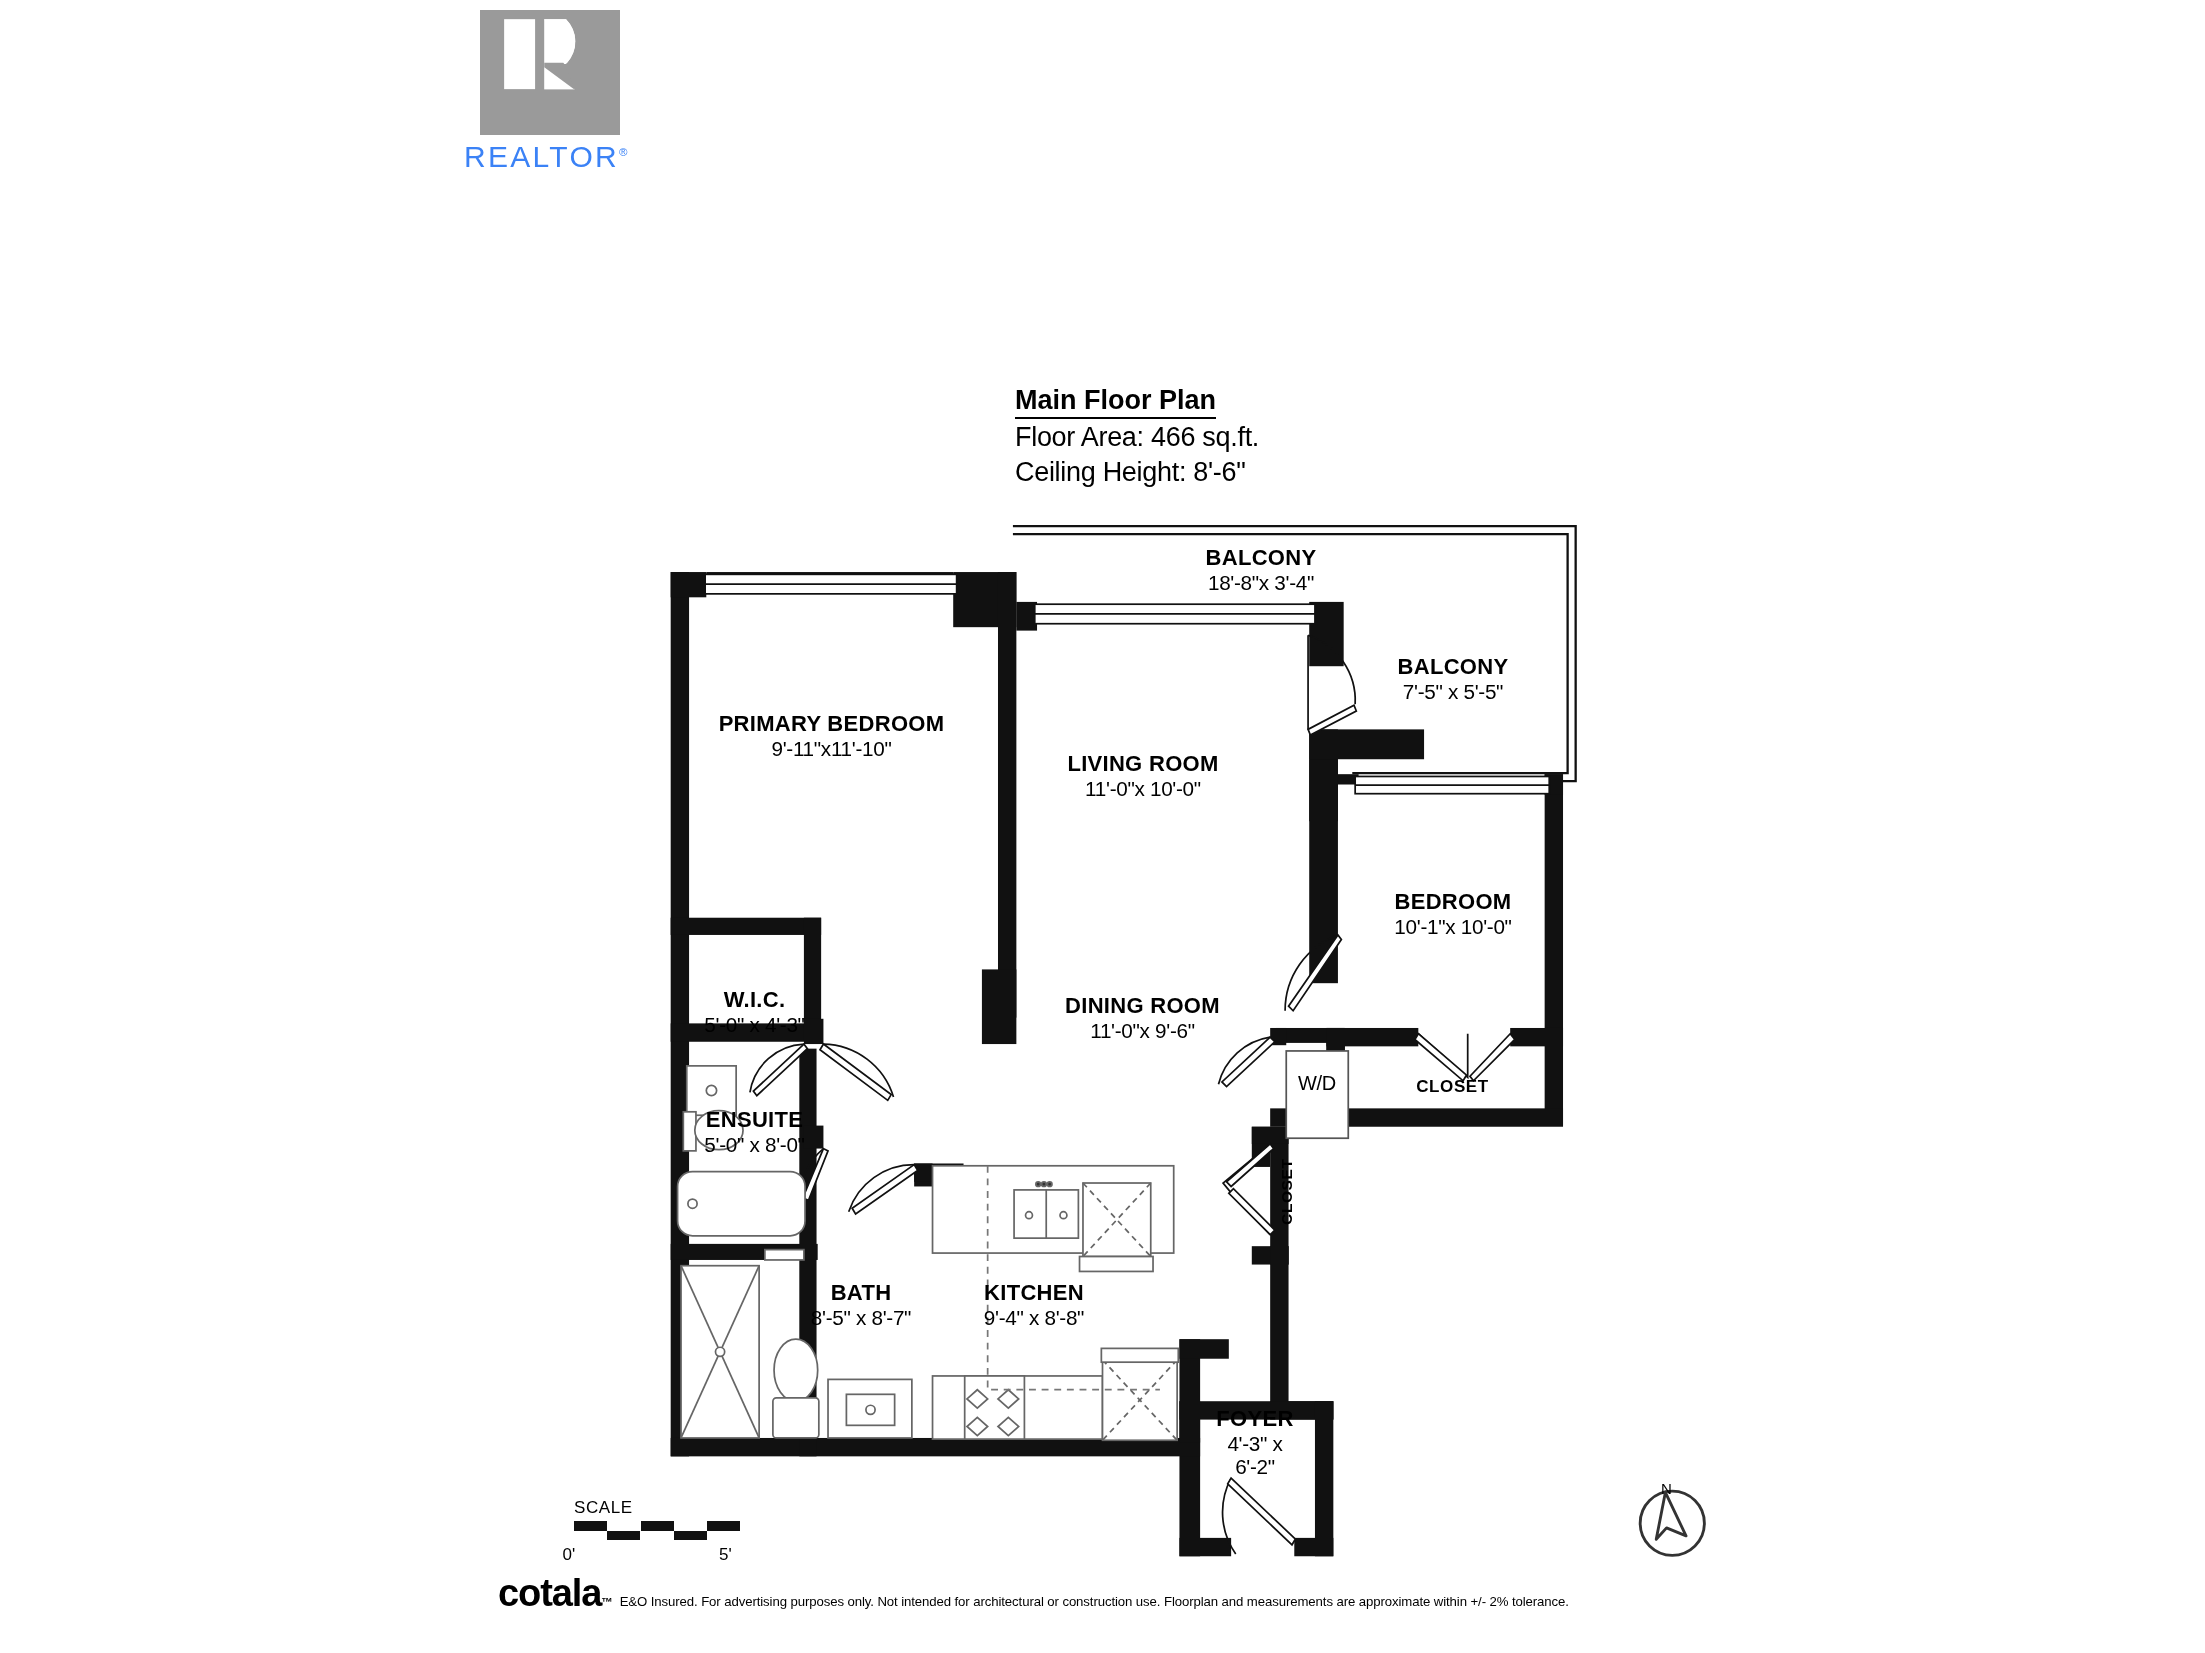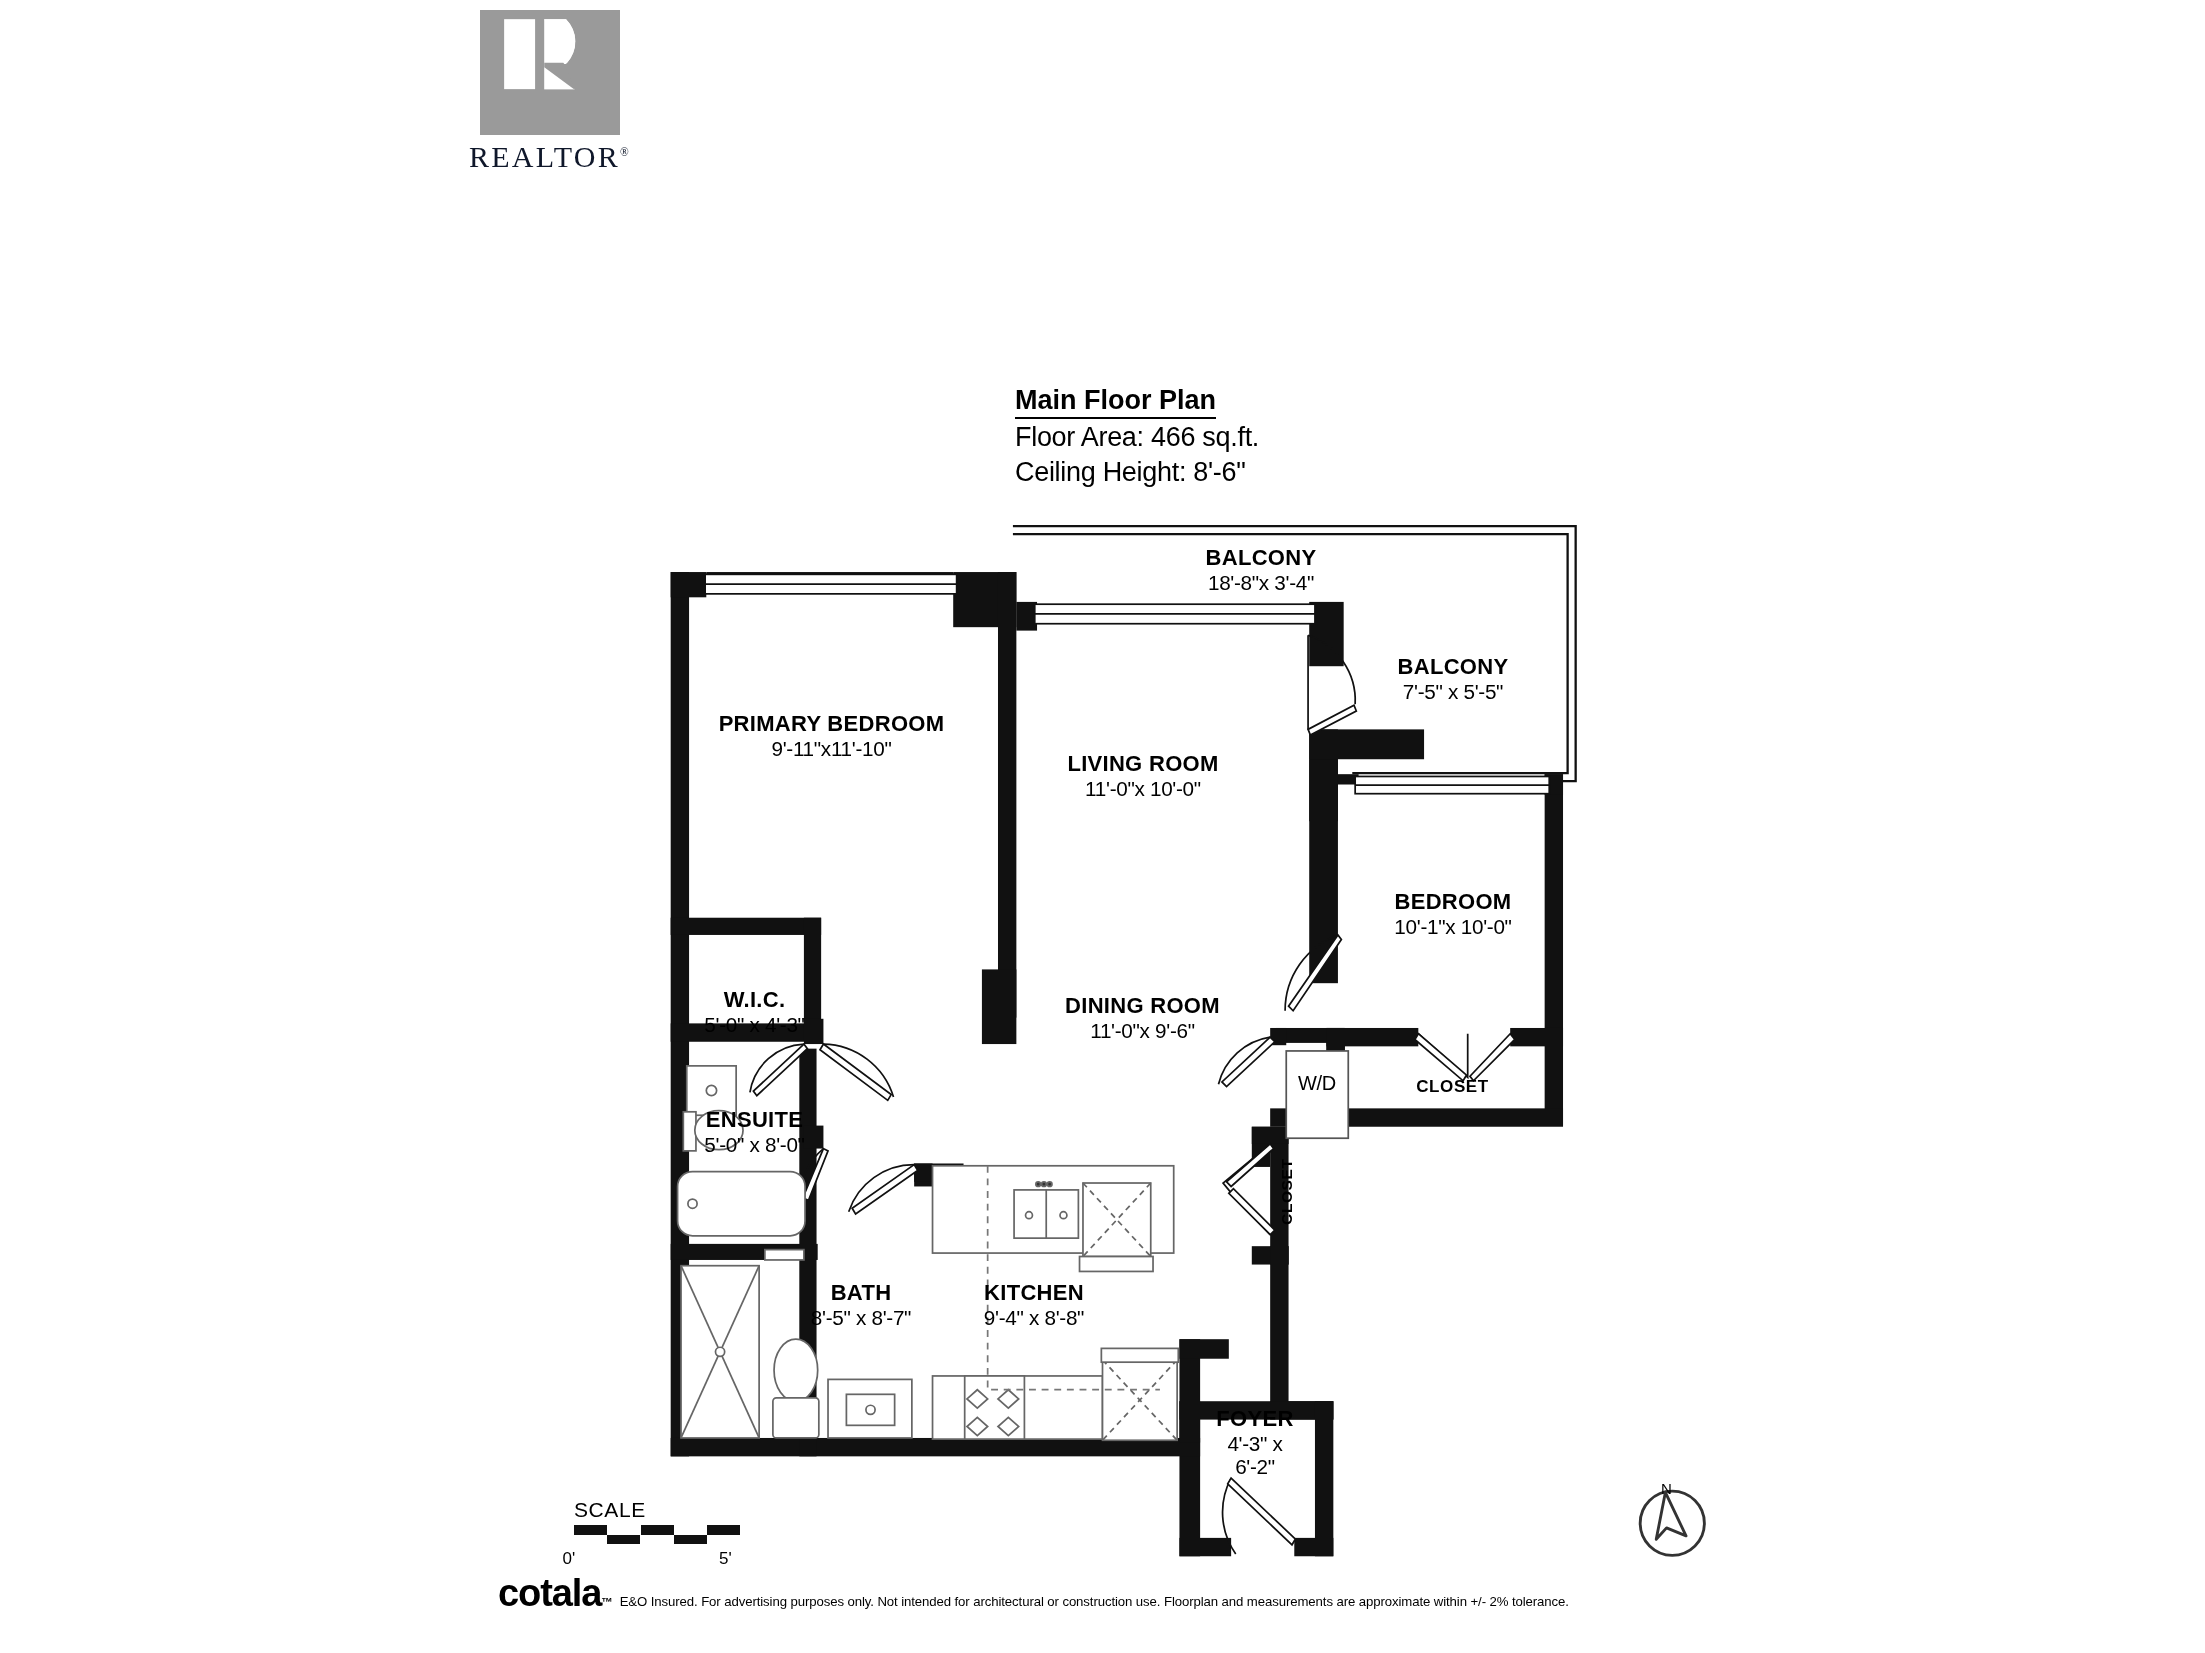--- a/index.html
+++ b/index.html
@@ -4,22 +4,22 @@
 <style>
   html,body{margin:0;padding:0;background:#fff;}
   body{width:2205px;height:1654px;position:relative;
        font-family:"Liberation Sans","DejaVu Sans",sans-serif;color:#000;
        overflow:hidden;}
 
   
   #realtor-logo{position:absolute;left:464px;top:10.3px;width:172px;height:172px;}
   #realtor-mark{position:absolute;left:16px;top:0;width:140px;height:125px;background:#9a9a9a;}
   #realtor-wordmark{position:absolute;left:0;top:130px;width:172px;
-      text-align:center;font-size:30px;letter-spacing:2.3px;color:#0f172a;
-      font-family:Liberation Serif, serif;font-weight:400;}
+      text-align:left;font-size:30px;letter-spacing:2.3px;color:#3b82f6;
+      font-family:Liberation Sans, sans-serif;font-weight:400;}
   #realtor-wordmark sup{font-size:11.5px;vertical-align:super;}
 
   
   #header-block{position:absolute;left:1045px;top:247px;width:804px;}
   #address-title{font-size:38px;font-weight:bold;letter-spacing:-0.6px;
       white-space:nowrap;font-family:"Liberation Sans",sans-serif;}
   #area-table{margin-top:13.8px;margin-left:172px;width:517px;
       border-collapse:collapse;font-size:19px;}
   #area-table td{padding:1.7px 0;vertical-align:top;white-space:nowrap;}
   #area-table td.lbl{text-align:left;width:144px;}
@@ -39,21 +39,21 @@
   .rm{position:absolute;text-align:center;line-height:1.12;}
   .rm .nm{font-weight:bold;font-size:22px;letter-spacing:0.3px;white-space:nowrap;}
   .rm .dm{font-size:20.7px;white-space:nowrap;letter-spacing:-0.3px;}
   .rm.sm .nm{font-size:17px;letter-spacing:0.6px;}
   .rm.tiny .nm{font-size:15.5px;letter-spacing:0.6px;}
 
   .vert{transform:rotate(-90deg);transform-origin:center center;}
 
   
   #scale-block{position:absolute;left:574px;top:1498px;}
-  #scale-word{font-size:21px;letter-spacing:0.6px;}
+  #scale-word{font-size:17px;letter-spacing:0.6px;}
   #scale-bar{position:relative;width:152px;height:23px;margin-top:3.4px;}
   #scale-bar i{position:absolute;background:#111;display:block;}
   #scale-ends{position:relative;width:172px;height:17px;margin-top:1.1px;}
   #scale-ends span{position:absolute;font-size:17px;}
   #scale-zero{left:-11.5px;}
   #scale-five{left:145px;}
 
   
   #compass{position:absolute;left:1631px;top:1482px;width:86px;height:92px;}
   #compass-n{position:absolute;left:30px;top:-2.3px;font-size:15px;}

